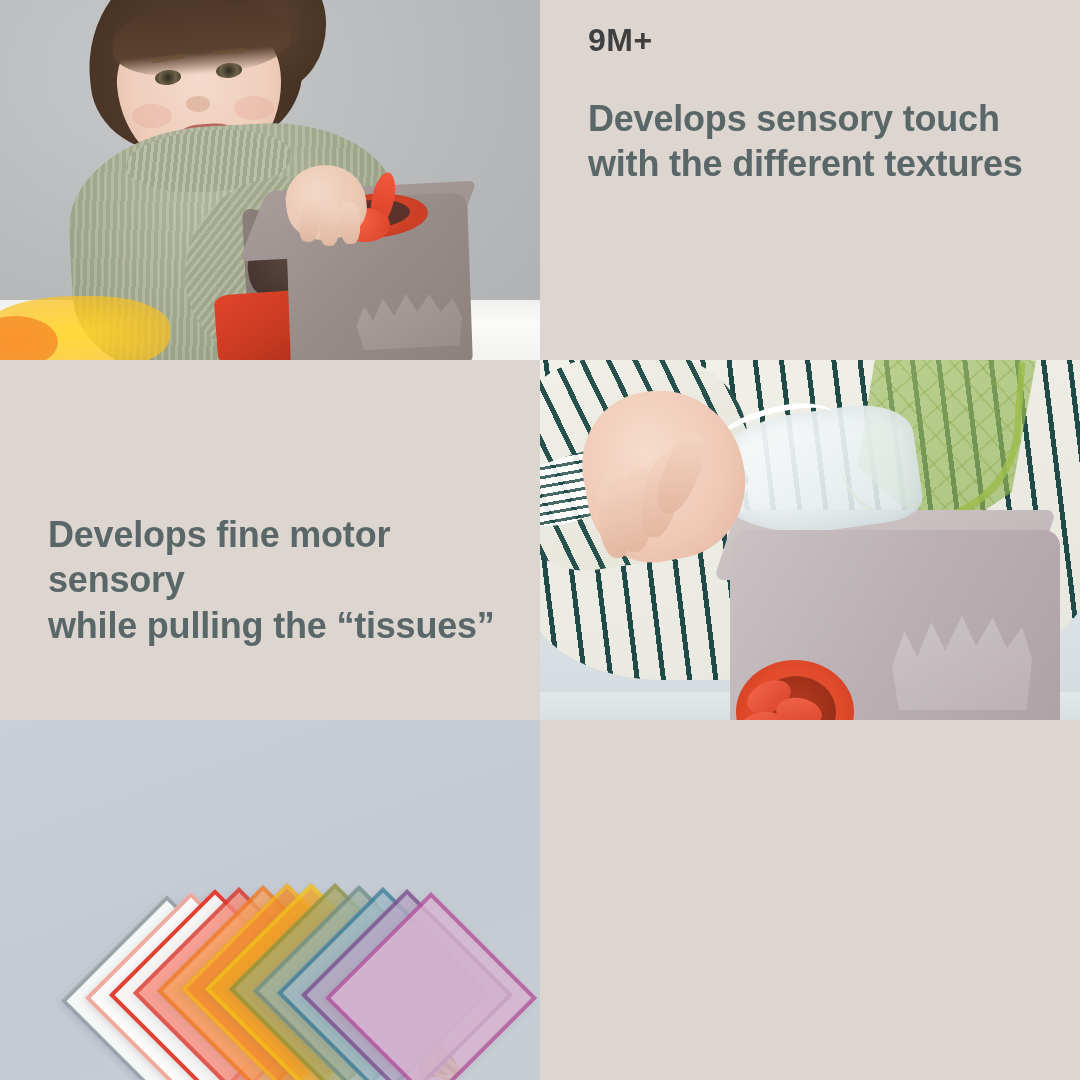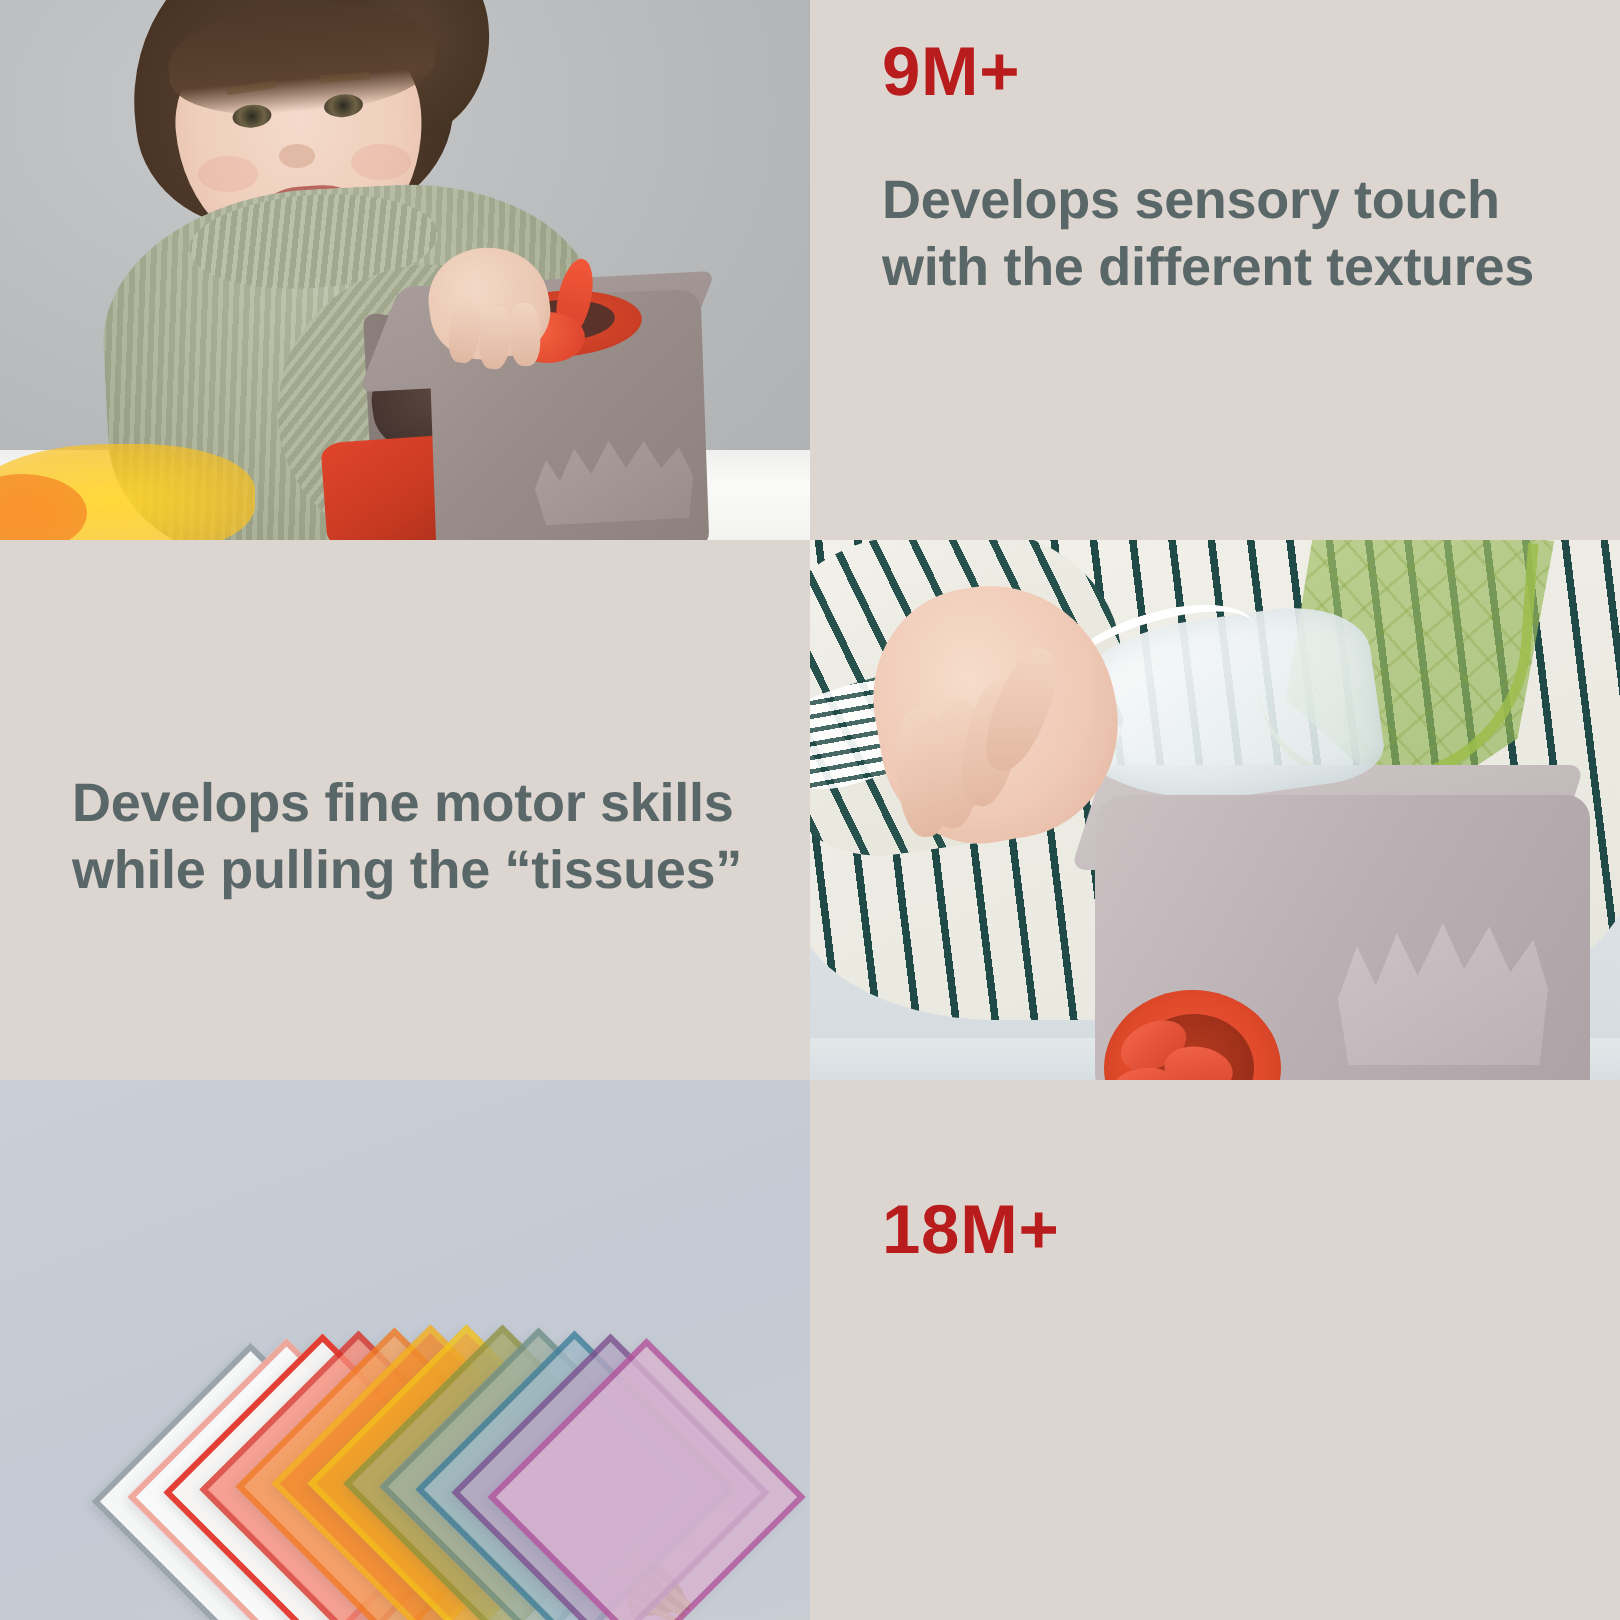--- a/index.html
+++ b/index.html
@@ -17,24 +17,24 @@
   }
 
   
   .text-panel {
     position:relative;
     background:#DDD6D0;
     overflow:hidden;
   }
   .text-inner { position:absolute; }
   .age {
-    font-size:46px;
+    font-size:32px;
     font-weight:600;
     letter-spacing:.5px;
-    color:#b91c1c;
+    color:#404040;
     line-height:1;
     margin-bottom:14px;
   }
   .desc {
     font-size:36px;
     font-weight:600;
     color:#5A6769;
     line-height:1.26;
     letter-spacing:-0.2px;
     white-space:pre-line;
@@ -359,21 +359,21 @@
   <div class="text-panel" style="grid-column:2; grid-row:1;">
     <div class="text-inner" style="left:48px; top:24px; width:470px;">
       <div class="age">9M+</div>
       <div class="desc">Develops sensory touch
 with the different textures</div>
     </div>
   </div>
 
   <div class="text-panel" style="grid-column:1; grid-row:2;">
     <div class="text-inner" style="left:48px; top:112px; width:480px;">
-      <div class="desc">Develops fine motor skills
+      <div class="desc">Develops fine motor sensory
 while pulling the “tissues”</div>
     </div>
   </div>
 
   <div class="photo p2">
     <div class="table2"></div>
     <div class="striped"></div>
     <div class="sleeve"></div>
     <div class="cuff"></div>
     <div class="green-scarf"></div>
@@ -446,17 +446,16 @@
           <path d="M48,24 q26,6 34,34 l-40,6 q-4,-22 6,-40 z" fill="#8D8B33"></path>
           <path d="M52,30 l30,26 M46,40 l32,22 M44,52 l30,14" stroke="#B7B45C" stroke-width="4" fill="none"></path>
           <ellipse cx="-14" cy="46" rx="11" ry="8" fill="#FBEBD2" stroke="#E6C092" stroke-width="2"></ellipse>
         </g>
       </g>
     </svg>
   </div>
 
   <div class="text-panel p4">
     <div class="text-inner" style="left:48px; top:76px; width:460px;">
-      <div class="age">18M+</div>
     </div>
   </div>
 
 </div>
 
 </body></html>

